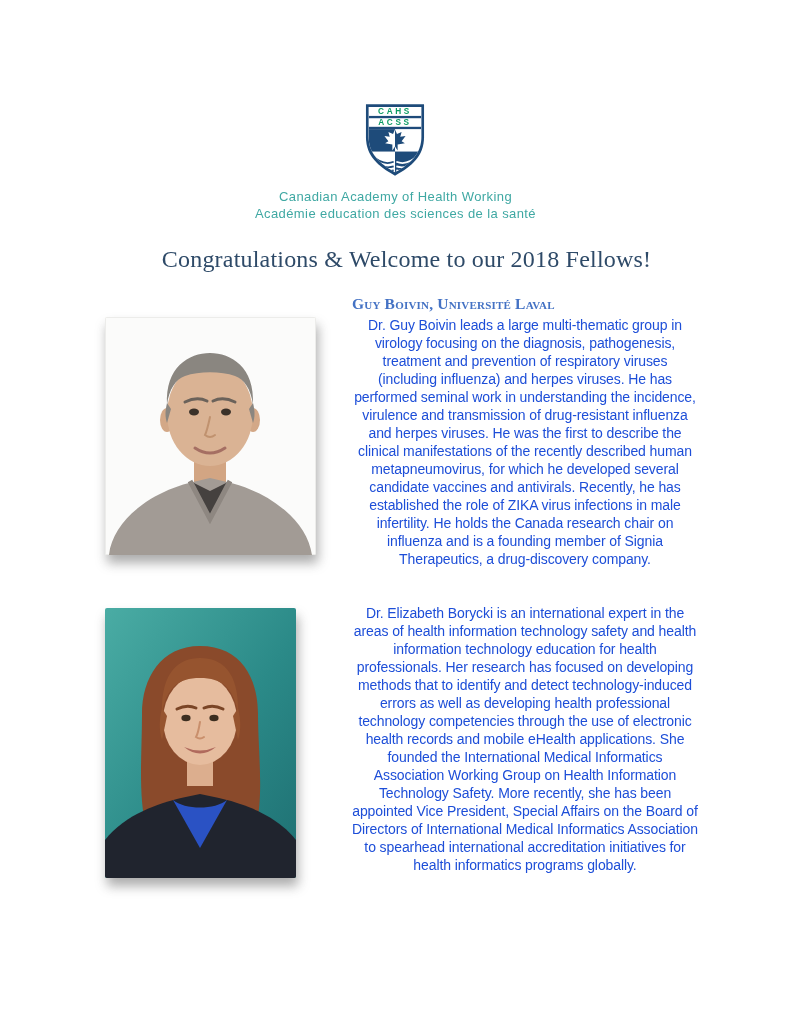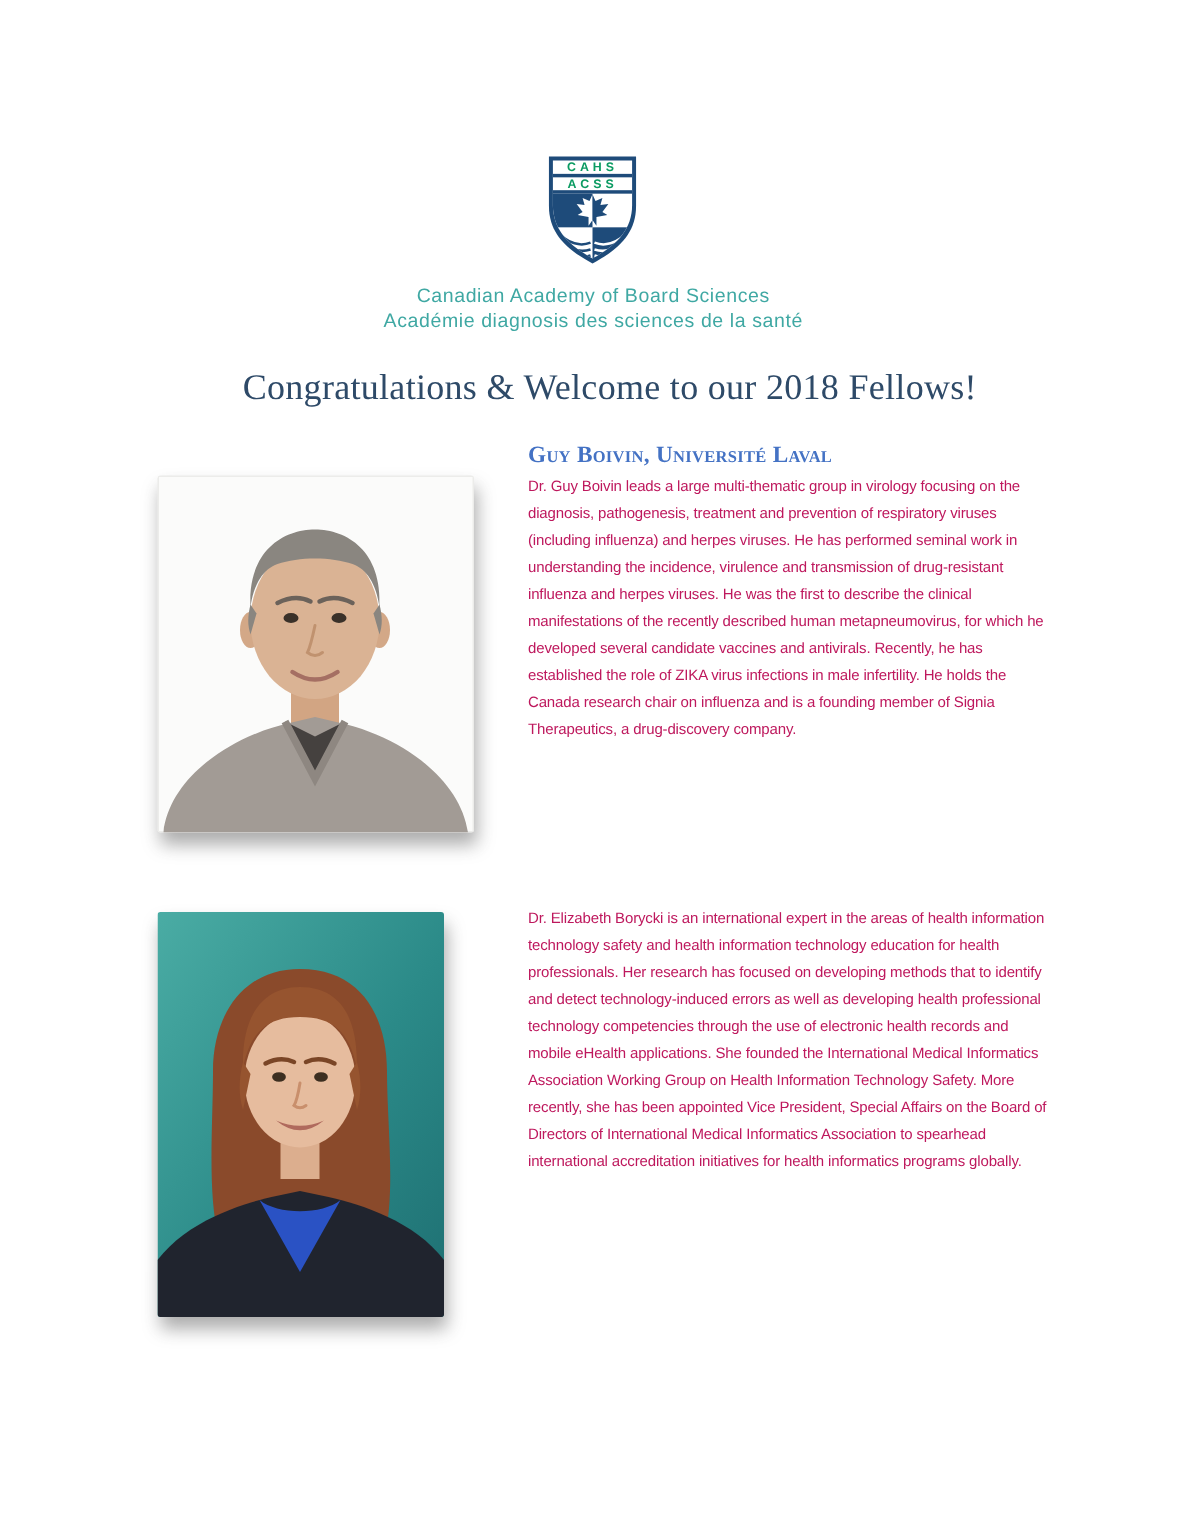--- a/index.html
+++ b/index.html
@@ -25,21 +25,21 @@
   .photo-2{left:105px;top:608px;width:191px;height:270px;}
   .fellow-name{
     position:absolute;left:352px;width:345px;
     font-size:15.5px;font-weight:bold;font-variant:small-caps;
     color:#4472c4;letter-spacing:.2px;font-family:Liberation Serif, serif;
   }
   .fellow-name.n1{top:295px;}
   .fellow-name.n2{top:594px;}
   .fellow-bio{
     position:absolute;left:352px;width:346px;
-    font-size:10px;line-height:18px;color:#be185d;letter-spacing:-0.1px;
+    font-size:14px;line-height:18px;color:#1d4ed8;letter-spacing:-0.1px;text-align:center;
   }
   .fellow-bio.b1{top:316px;}
   .fellow-bio.b2{top:604px;}
 </style>
 </head>
 <body>
 
 <div class="page">
 
   <div class="logo-shield">
@@ -85,22 +85,22 @@
         <g clip-path="url(#rh)">
           <path d="M50,40 L53,47 L60,44 L58,51 L66,50 L60,58 L65,61 L54,63 L54,72 L50,66 L46,72 L46,63 L35,61 L40,58 L34,50 L42,51 L40,44 L47,47 Z" fill="#1e4b7a"></path>
         </g>
       </g>
 
       <text x="50" y="17" text-anchor="middle" font-family="Liberation Sans, sans-serif" font-size="12.5" font-weight="bold" letter-spacing="4" fill="#0b9b62">CAHS</text>
       <text x="50" y="33.5" text-anchor="middle" font-family="Liberation Sans, sans-serif" font-size="12.5" font-weight="bold" letter-spacing="4" fill="#0b9b62">ACSS</text>
     </svg>
   </div>
 
-  <div class="org-line en">Canadian Academy of Board Sciences</div>
-  <div class="org-line fr">Académie diagnosis des sciences de la santé</div>
+  <div class="org-line en">Canadian Academy of Health Working</div>
+  <div class="org-line fr">Académie education des sciences de la santé</div>
 
   <h1 class="main-heading" style="margin:0;">Congratulations &amp; Welcome to our 2018 Fellows!</h1>
 
   <div class="photo photo-1">
     <svg viewBox="0 0 211 238" width="211" height="238">
       <rect width="211" height="238" fill="#fbfbfa"></rect>
       <rect width="211" height="238" fill="none" stroke="#ececea" stroke-width="2"></rect>
 
       <rect x="89" y="132" width="32" height="42" fill="#d2a583"></rect>
 

